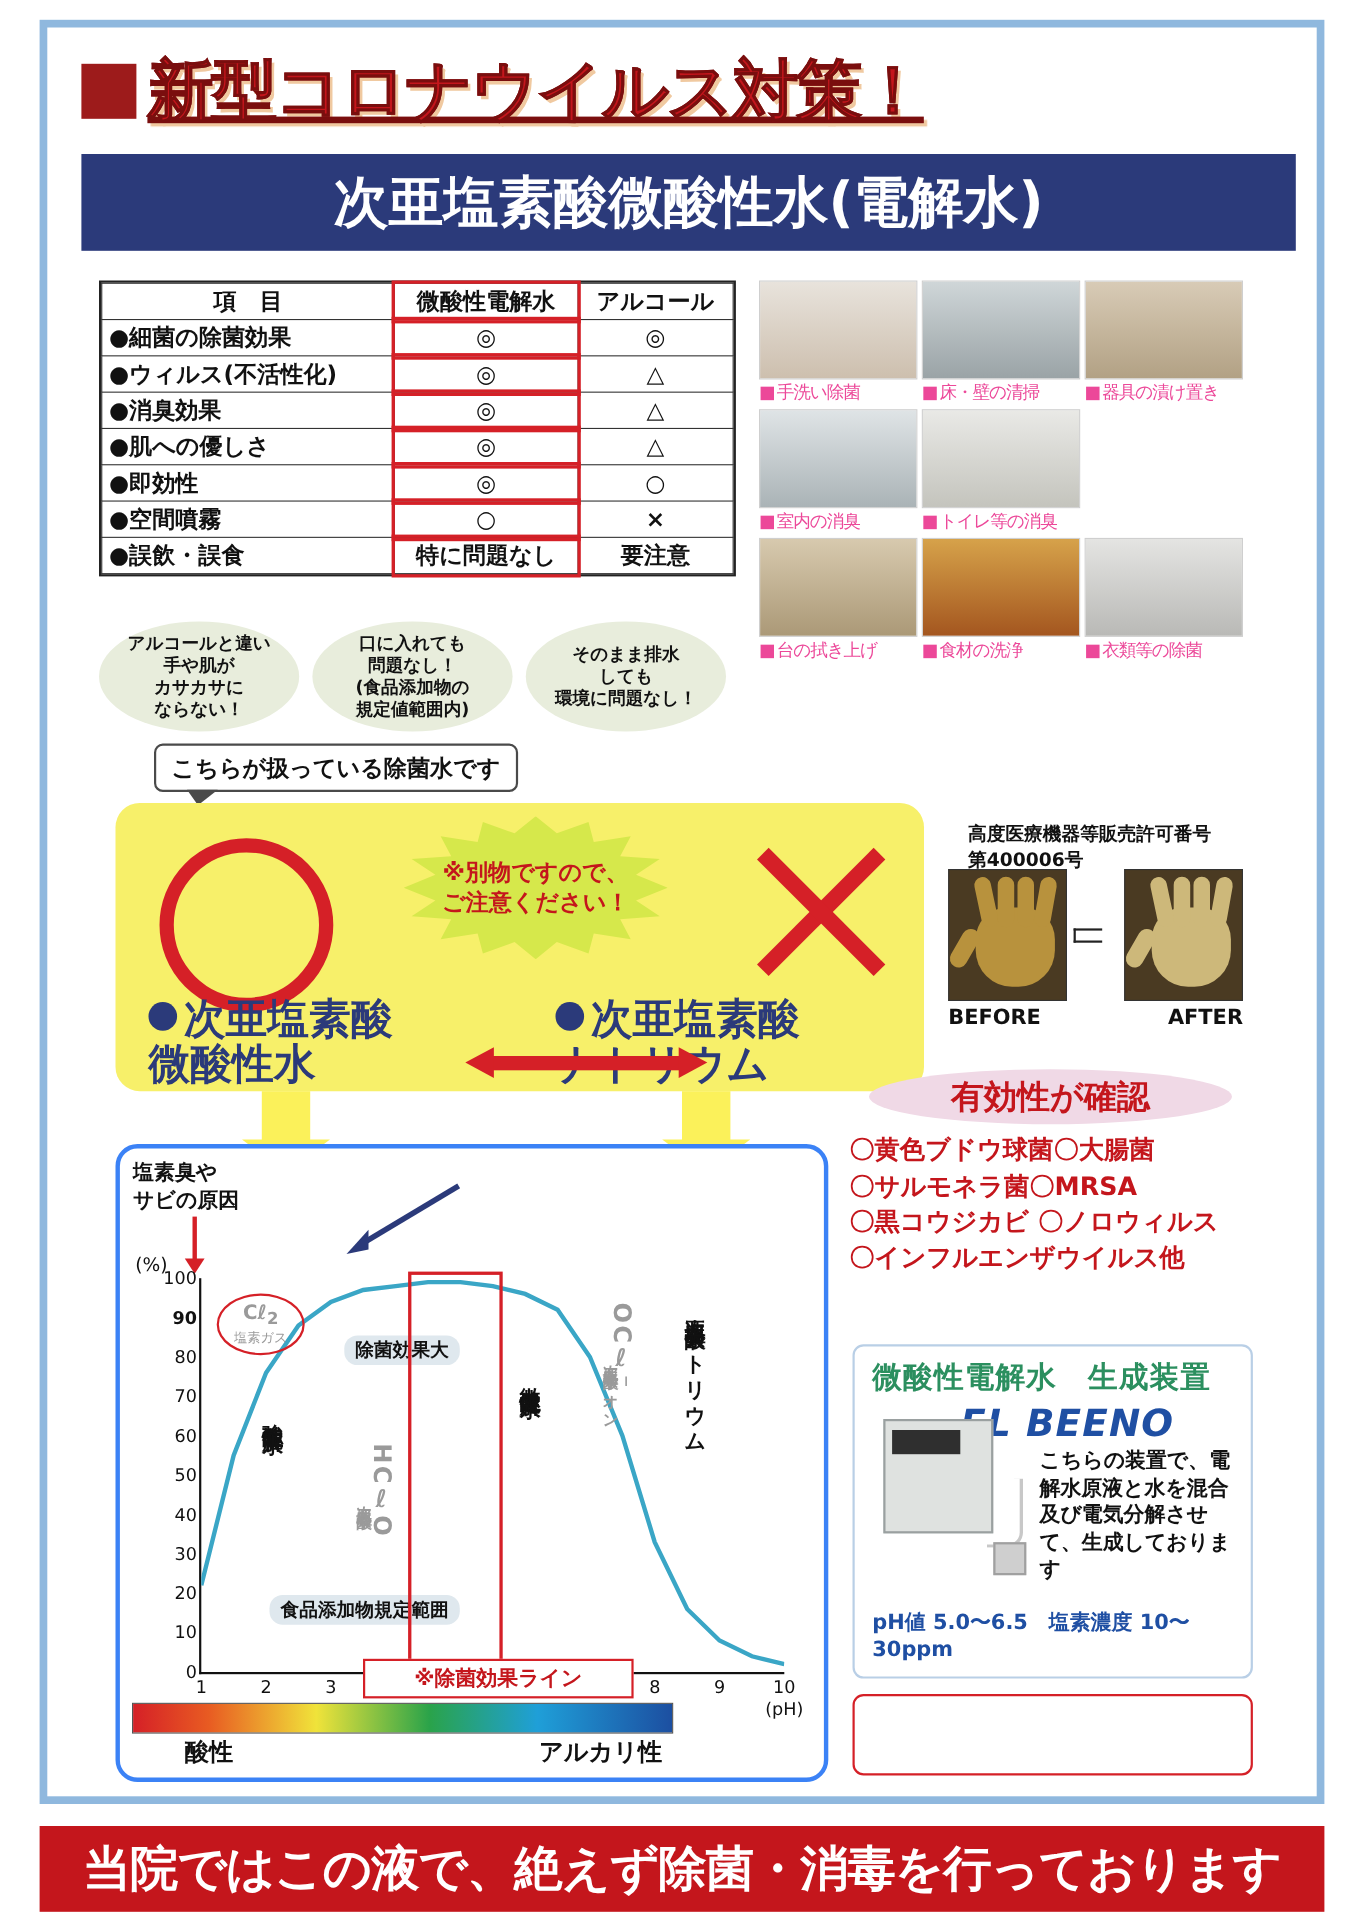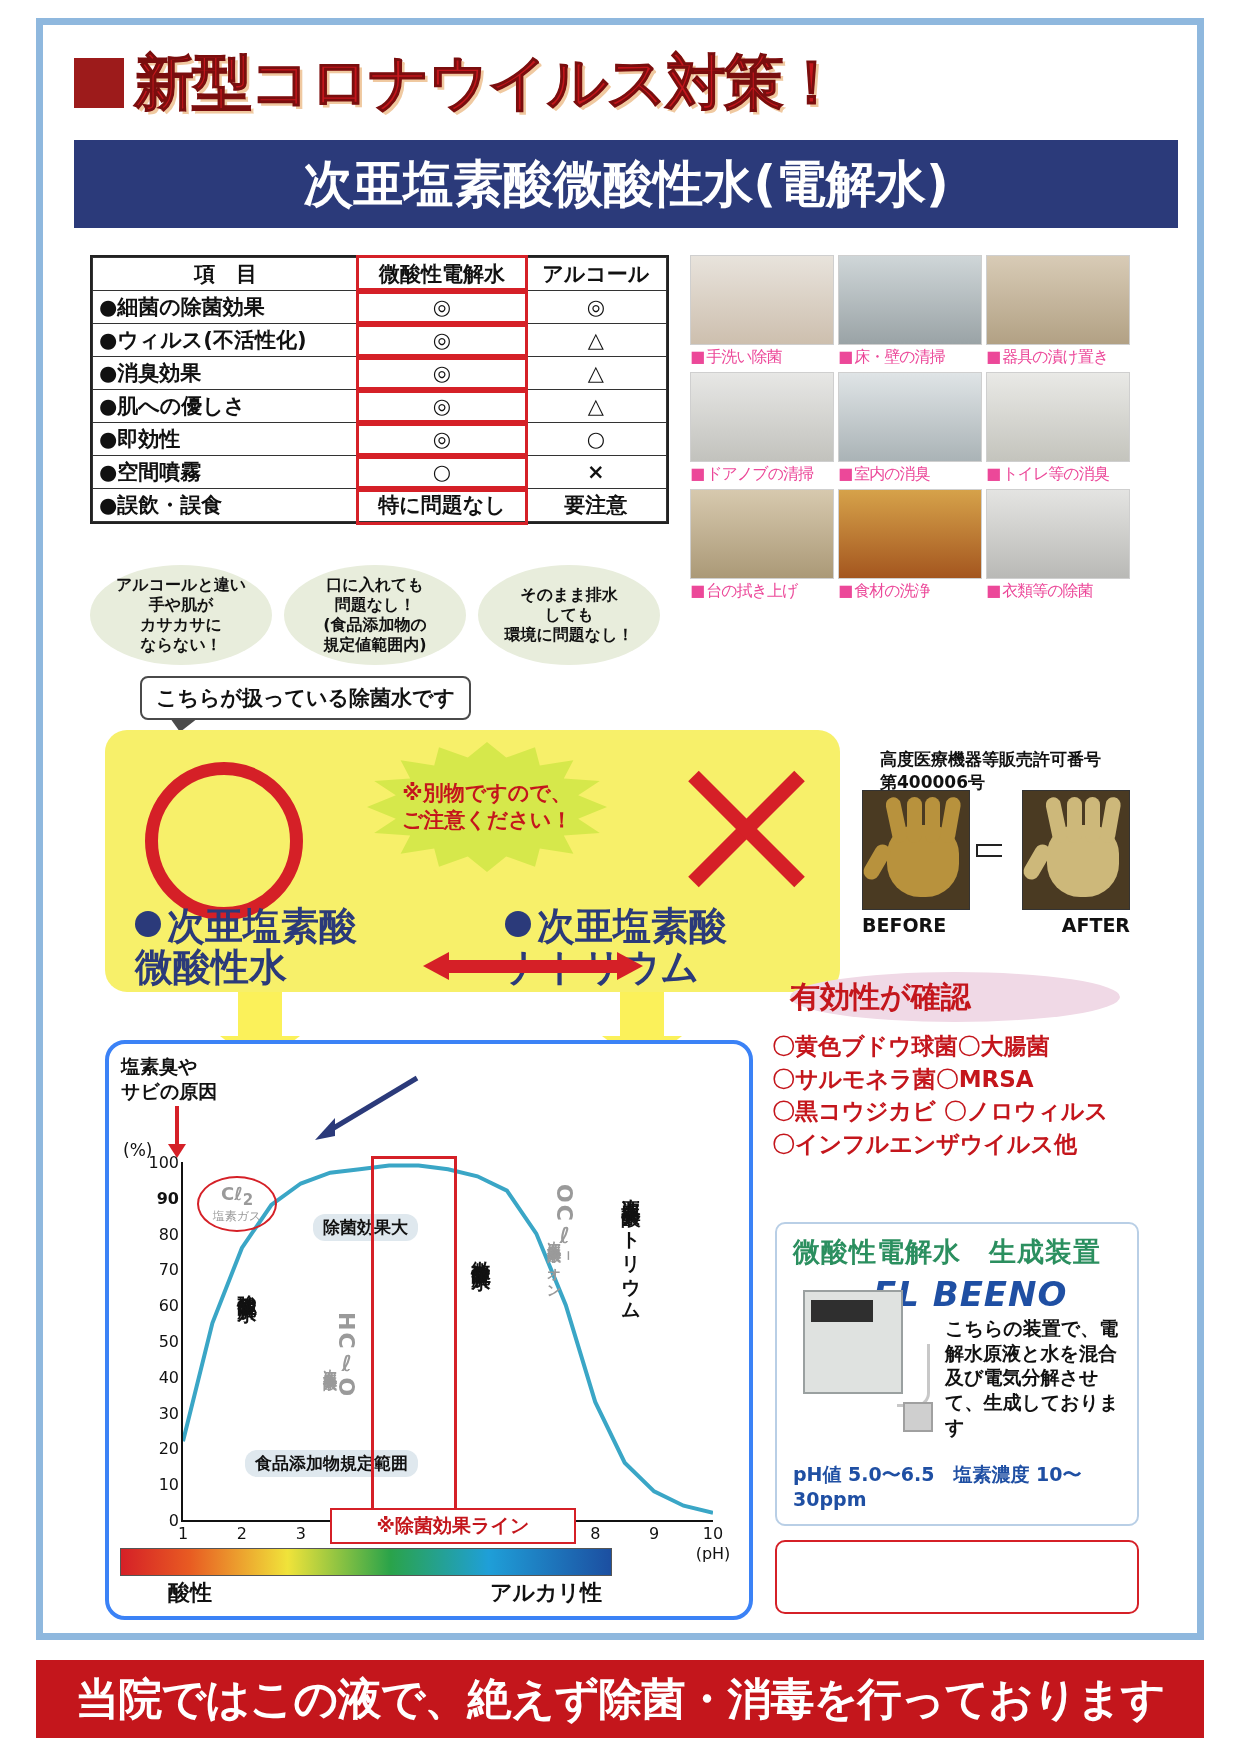--- a/index.html
+++ b/index.html
@@ -4,21 +4,21 @@
 <style>
   html,body{margin:0;padding:0;background:#fff;}
   body{width:1240px;height:1753px;font-family:"DejaVu Sans","Liberation Sans",sans-serif;position:relative;overflow:hidden;}
   .page{position:absolute;left:0;top:0;width:1240px;height:1753px;background:#fff;}
   .frame{position:absolute;left:36px;top:18px;width:1168px;height:1622px;border:7px solid #8fb8de;background:#fff;box-sizing:border-box;}
 
   
   .title1{position:absolute;left:74px;top:38px;width:1020px;height:90px;display:flex;align-items:center;}
   .sq{display:inline-block;width:50px;height:50px;background:#9d1b1b;margin-right:10px;}
   .title1 .t{font-size:60px;font-weight:bold;color:#c4161c;letter-spacing:-2px;
-    -webkit-text-stroke:1px #7a0e0e;text-shadow:3px 3px 0 #f0c9a0;font-family:"DejaVu Sans",sans-serif;}
+    -webkit-text-stroke:1px #7a0e0e;text-shadow:3px 3px 0 #f0c9a0;font-family:"DejaVu Sans",sans-serif;text-decoration:underline;}
   .title2{position:absolute;left:74px;top:140px;width:1104px;height:88px;background:#2b3a7a;display:flex;align-items:center;justify-content:center;}
   .title2 .t{font-size:50px;font-weight:bold;color:#fff;letter-spacing:0px;}
 
   
   .table{position:absolute;left:90px;top:255px;width:575px;border:2px solid #222;border-collapse:collapse;}
   .table table{border-collapse:collapse;width:100%;}
   .table td,.table th{border:1px solid #333;font-size:21px;padding:2px 4px;text-align:center;font-weight:bold;color:#111;}
   .table td.item{text-align:left;font-size:21px;padding-left:6px;white-space:nowrap;}
   .col-hi{outline:3px solid #d52027;}
   .cmark{font-size:22px;}
@@ -82,21 +82,21 @@
   .hand .f3{left:62px;}
   .hand .f4{left:80px;transform:rotate(10deg);}
   .hand .thumb{position:absolute;left:6px;top:52px;width:16px;height:38px;background:#b8923d;border-radius:8px;transform:rotate(30deg);}
   .hand.after .palm,.hand.after .f,.hand.after .thumb{background:#cdb87a;}
   .waw{width:46px;height:34px;position:relative;}
   .waw:before{content:"";position:absolute;left:0;top:11px;width:30px;height:13px;background:#fff;border:2px solid #222;border-right:none;box-sizing:border-box;}
   .waw:after{content:"";position:absolute;left:26px;top:0;border-top:17px solid transparent;border-bottom:17px solid transparent;border-left:20px solid #fff;}
   .balab{position:absolute;left:862px;top:914px;width:268px;display:flex;justify-content:space-between;font-size:19px;font-weight:bold;color:#111;}
 
   
-  .efftitle{position:absolute;left:790px;top:972px;width:330px;height:50px;background:#f0d9e6;border-radius:50%;display:flex;align-items:center;justify-content:flex-start;}
+  .efftitle{position:absolute;left:790px;top:972px;width:330px;height:50px;background:#f0d9e6;border-radius:50%;display:flex;align-items:center;justify-content:center;}
   .efftitle span{font-size:30px;font-weight:bold;color:#c4161c;}
   .efflist{position:absolute;left:772px;top:1030px;width:370px;font-size:23px;font-weight:bold;color:#c4161c;line-height:1.42;}
   .efflist div:before{content:"";}
 
   
   .device{position:absolute;left:775px;top:1222px;width:360px;height:300px;border:2px solid #b9cfe6;border-radius:10px;background:#fff;}
   .devhd{position:absolute;left:16px;top:10px;font-size:27px;font-weight:bold;color:#2b8f5f;letter-spacing:1px;}
   .devbrand{position:absolute;left:96px;top:50px;font-size:34px;font-weight:bold;font-style:italic;color:#1f4fa3;letter-spacing:1px;}
   .devimg{position:absolute;left:8px;top:58px;width:150px;height:152px;}
   .devbody{position:absolute;left:18px;top:8px;width:96px;height:100px;background:#dfe2e0;border:2px solid #9aa0a0;}
@@ -216,24 +216,20 @@
         <div class="pcell">
           <div class="pimg ph-floor"></div>
           <div class="plabel">床・壁の清掃</div>
         </div>
         <div class="pcell">
           <div class="pimg ph-soak"></div>
           <div class="plabel">器具の漬け置き</div>
         </div>
       </div>
       <div class="prow">
-        <div class="pcell">
-          <div class="pimg ph-knob"></div>
-          <div class="plabel">ドアノブの清掃</div>
-        </div>
         <div class="pcell">
           <div class="pimg ph-spray"></div>
           <div class="plabel">室内の消臭</div>
         </div>
         <div class="pcell">
           <div class="pimg ph-toilet"></div>
           <div class="plabel">トイレ等の消臭</div>
         </div>
       </div>
       <div class="prow">

